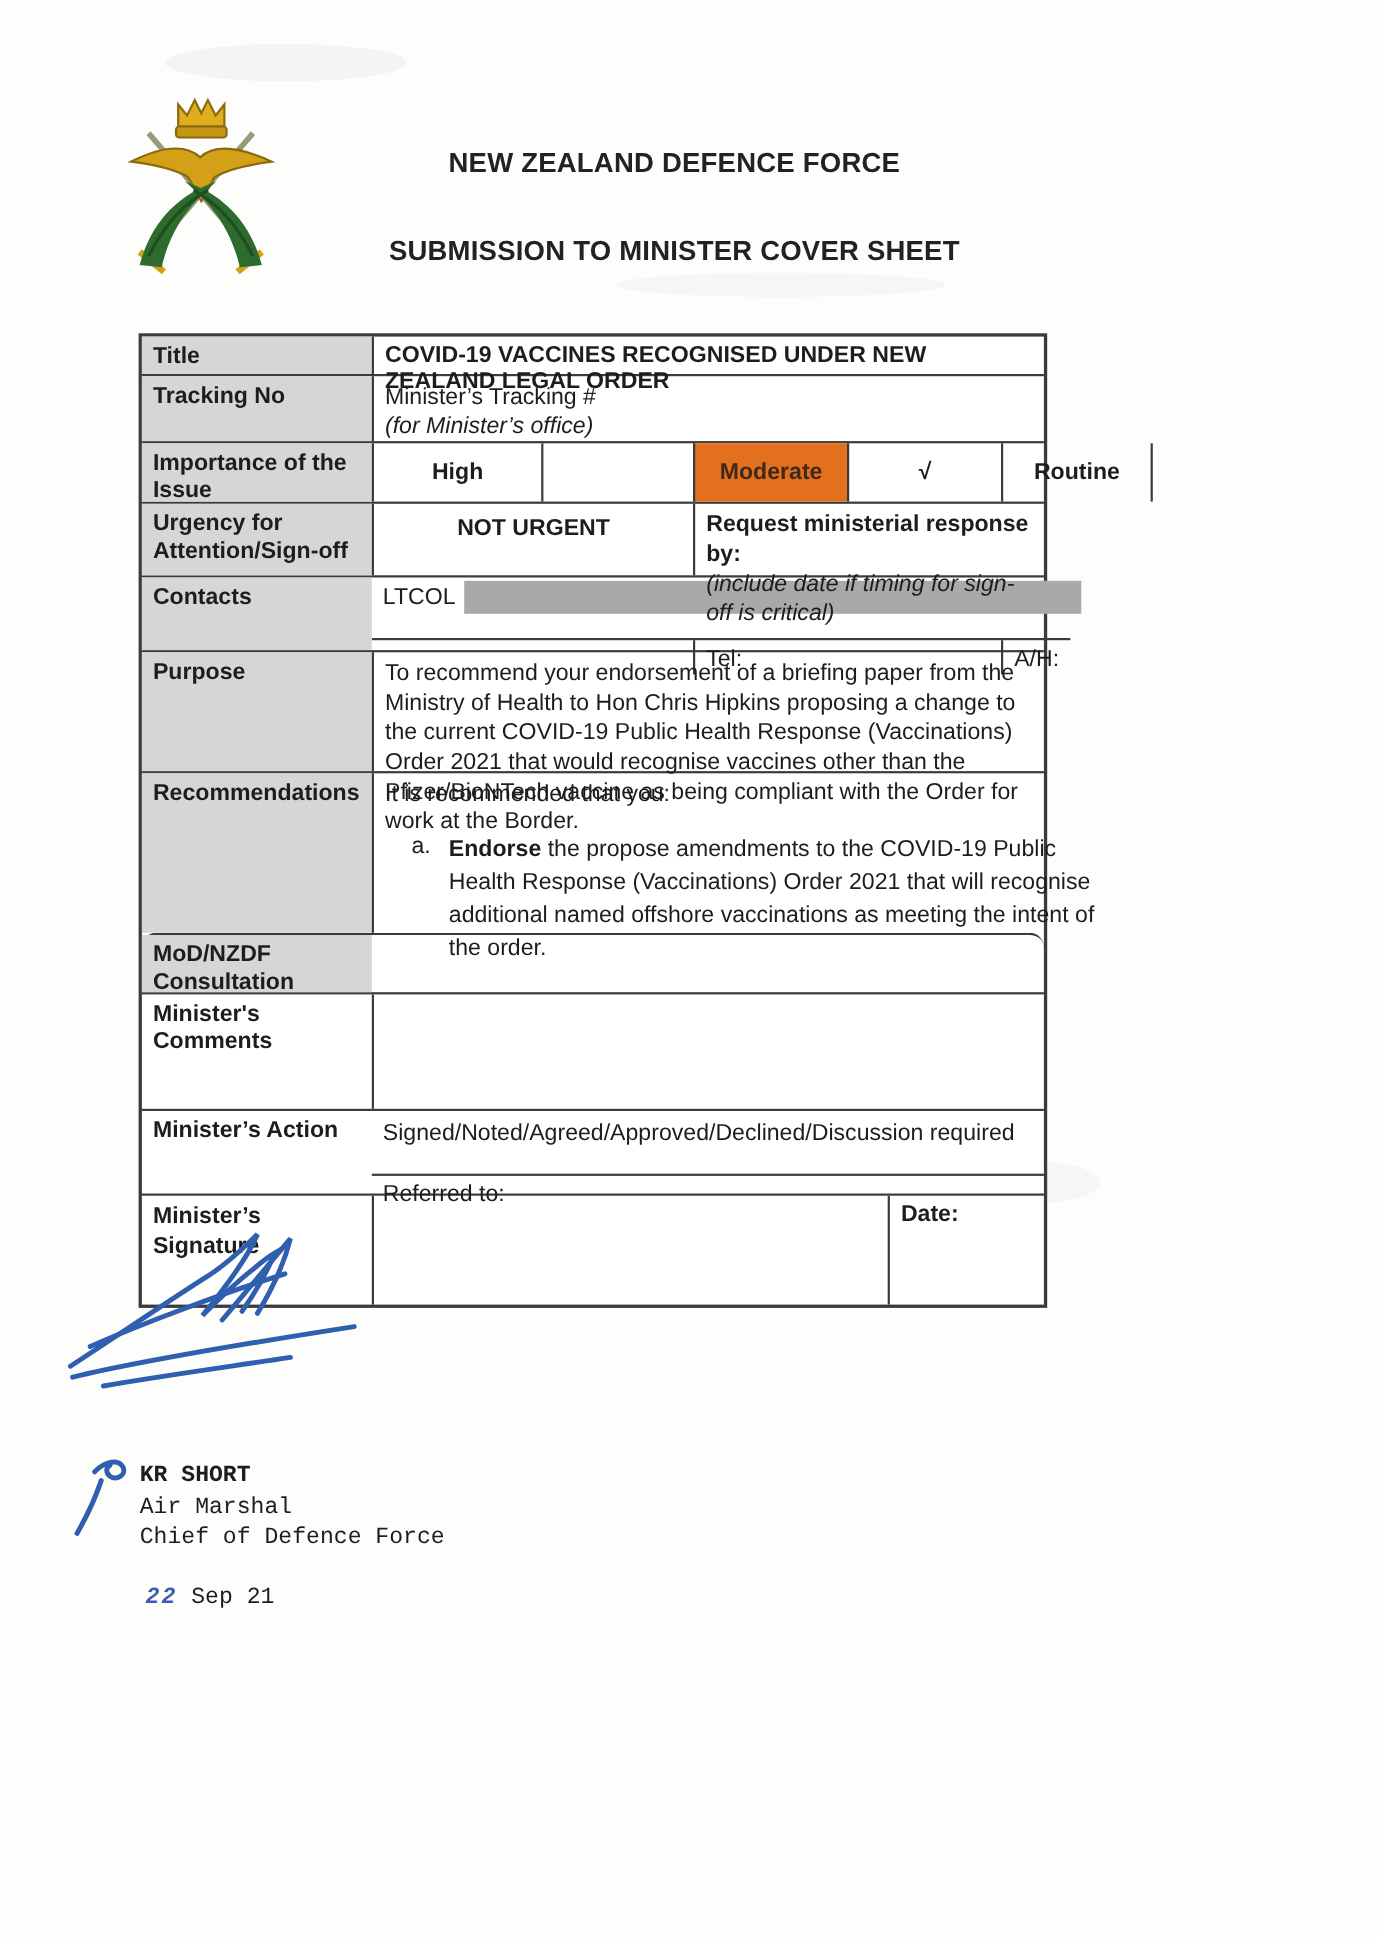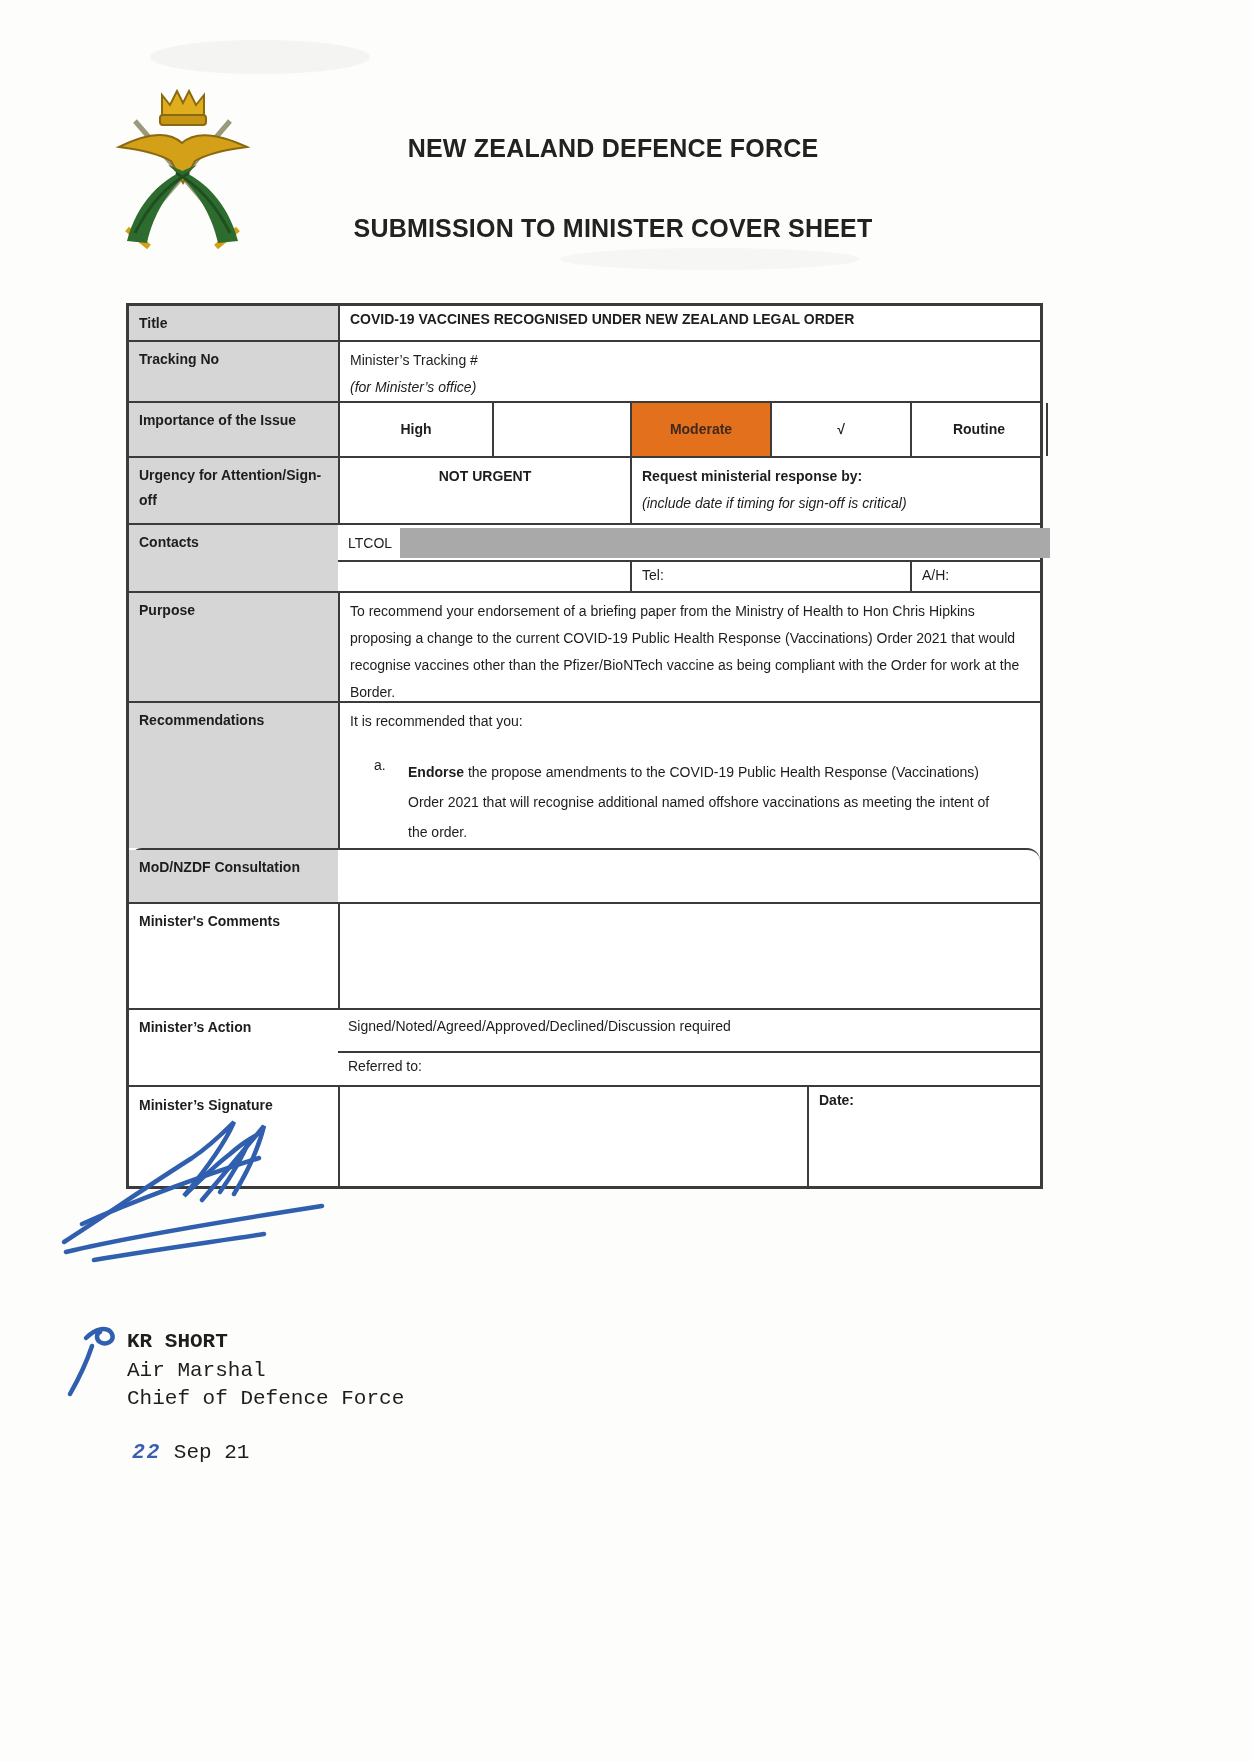--- a/index.html
+++ b/index.html
@@ -6,34 +6,34 @@
   .page{
     position:relative;width:1252px;height:1762px;
     background:#fdfdfb;overflow:hidden;
     font-family:"Liberation Sans",sans-serif;color:#1d1d1d;
   }
   .smudge{position:absolute;border-radius:50%;opacity:.18;pointer-events:none;}
   
   .head-title{position:absolute;left:213px;width:800px;text-align:center;
     font-weight:bold;font-size:25px;letter-spacing:.2px;color:#222;}
   
-  .sheet{position:absolute;left:126px;top:303px;width:917px;
-    border:3px solid #3b3b3b;box-sizing:border-box;background:#fff;font-size:14px;}
+  .sheet{position:absolute;left:126px;top:303px;width:826px;
+    border:3px solid #3b3b3b;box-sizing:border-box;background:#fff;font-size:21px;}
   .row{display:flex;border-top:2px solid #3b3b3b;box-sizing:border-box;}
   .row:first-child{border-top:none;}
   .c{box-sizing:border-box;border-left:2px solid #3b3b3b;padding:5px 10px;position:relative;}
   .c:first-child{border-left:none;}
   .lbl{width:209px;flex:0 0 209px;font-weight:bold;background:#d6d6d6;line-height:25px;}
   .lbl.white{background:transparent;}
   .grow{flex:1 1 auto;}
   .bold{font-weight:bold;}
   .ital{font-style:italic;}
   .center{text-align:center;}
   .line{line-height:27px;}
-  .stack{display:flex;flex-direction:column;flex:1 1 auto;}
+  .stack{display:flex;flex-direction:column;flex:1 1 auto;gap:20px;}
   .sub{display:flex;flex:1 1 auto;box-sizing:border-box;}
   .sub + .sub{border-top:2px solid #3b3b3b;}
   .orange-cell{color:#40291a;}
   .redact{flex:1 1 auto;height:30px;background:#a9a9a9;margin-left:8px;margin-right:-10px;}
   .contacts-r1{display:flex;align-items:center;padding:3px 0 3px 10px;}
   .rec-item{display:flex;margin-top:22px;padding-left:24px;}
   .rec-letter{flex:0 0 34px;}
   .rec-body{flex:0 0 590px;line-height:30px;}
   
   .signoff{position:absolute;left:127px;font-size:21px;line-height:24px;font-family:Liberation Mono, monospace;}

